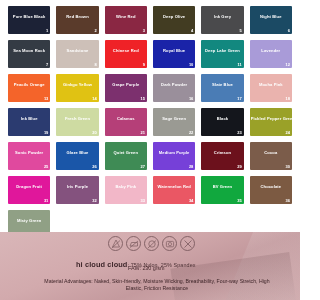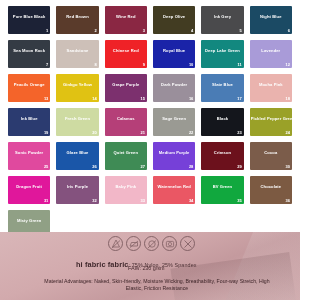--- a/index.html
+++ b/index.html
@@ -333,21 +333,21 @@
       </div>
       <div class="care-icon">
         <svg width="12" height="12" viewBox="0 0 12 12">
             <line x1="2.5" y1="2.5" x2="9.5" y2="9.5" stroke="#6e4f53" stroke-width="0.9"></line>
             <line x1="9.5" y1="2.5" x2="2.5" y2="9.5" stroke="#6e4f53" stroke-width="0.9"></line>
           </svg>
       </div>
     </div>
 
     <div id="fabric-title-line">
-      <span id="fabric-title">hi fabric fabric</span><span id="fabric-comp">: 75% Nylon, 25% Spandex</span>
+      <span id="fabric-title">hi cloud cloud</span><span id="fabric-comp">: 75% Nylon, 25% Spandex</span>
     </div>
 
     <div id="fabric-faw">FAW: 230 g/sm</div>
 
     <div id="fabric-adv">Material Advantages: Naked, Skin-friendly, Moisture Wicking, Breathability, Four-way Stretch, High Elastic, Friction Resistance</div>
   </div>
 
 </div>
 
 </body></html>

